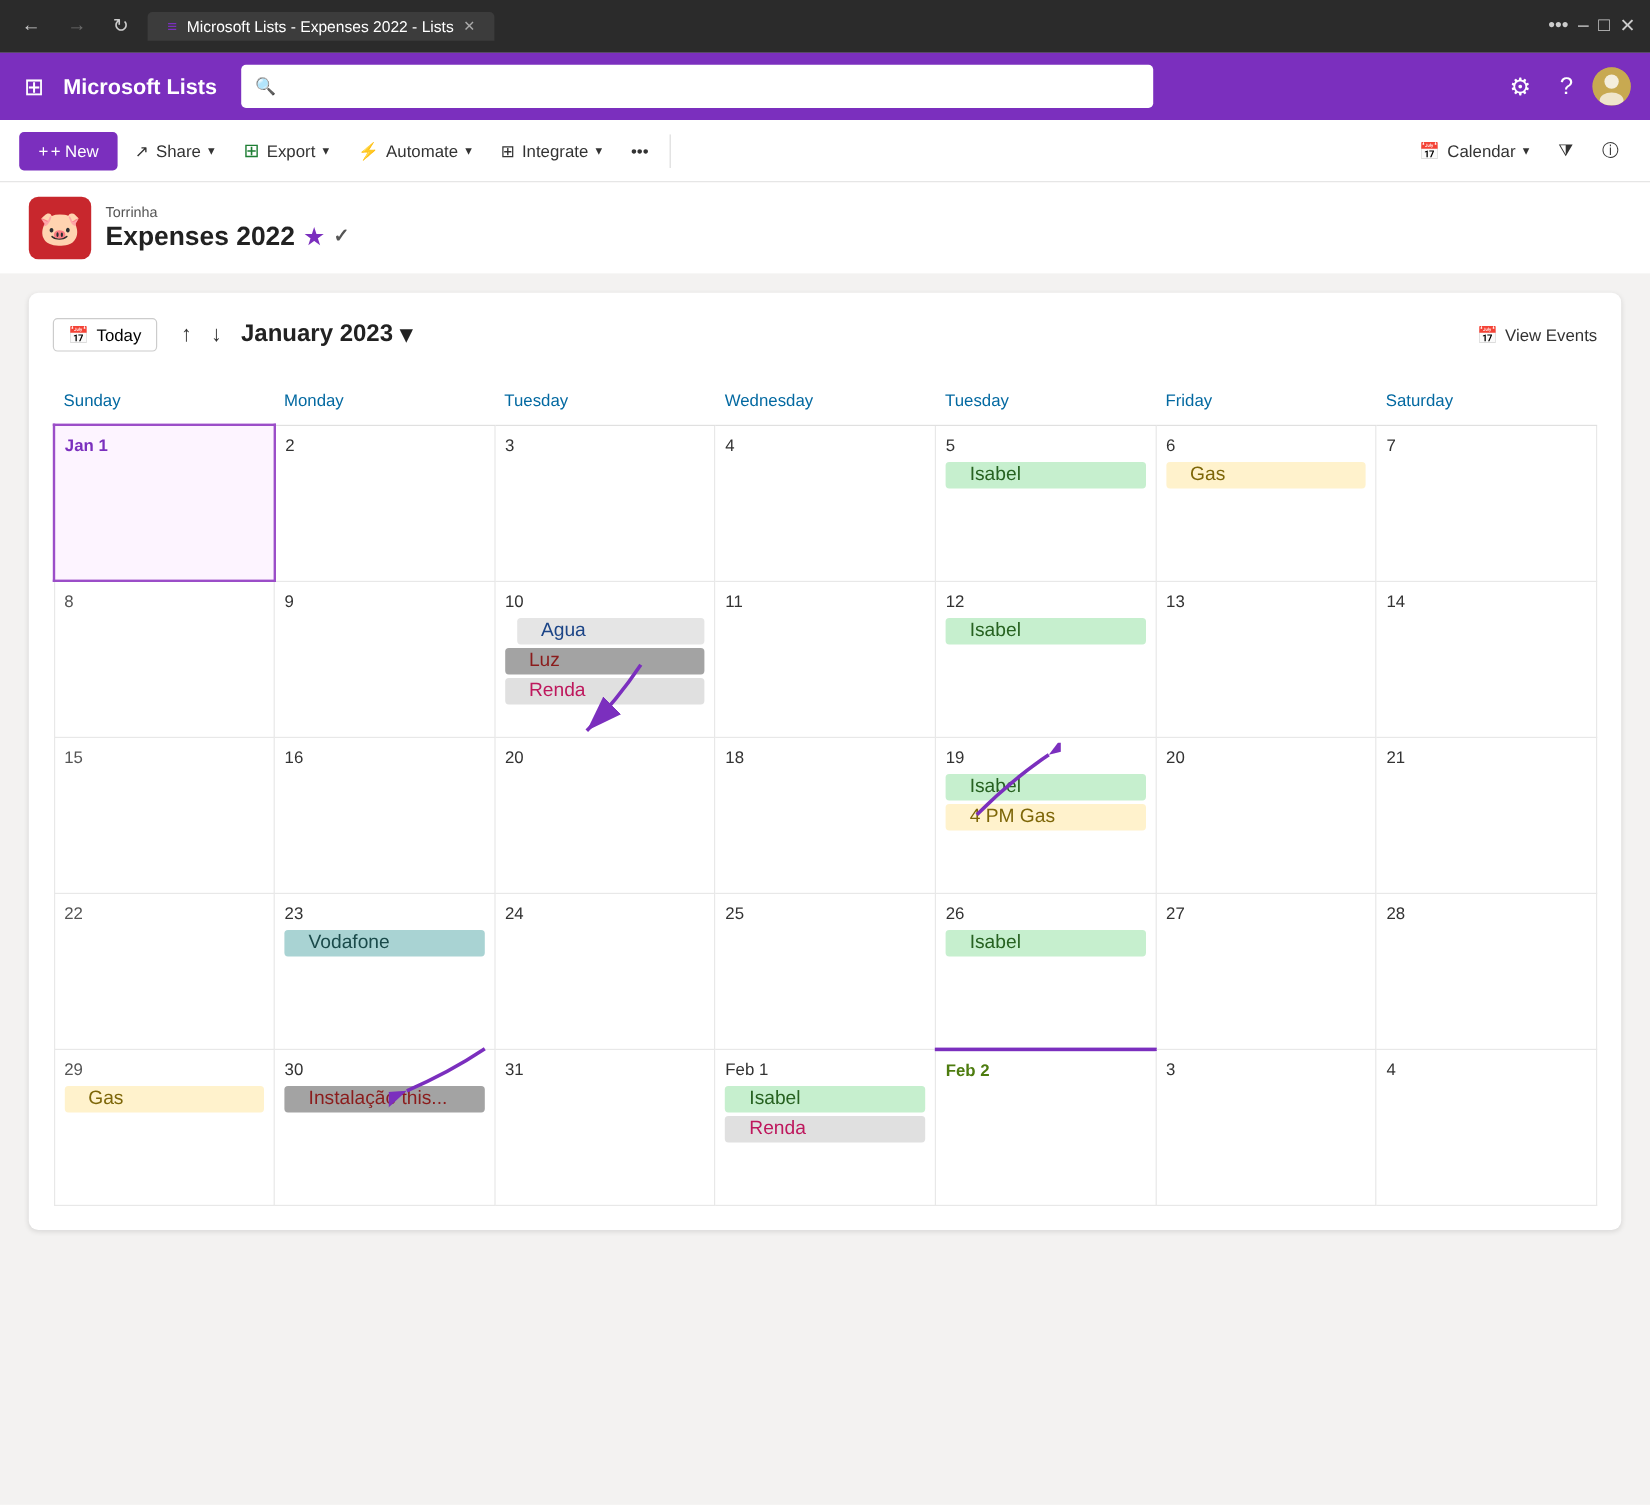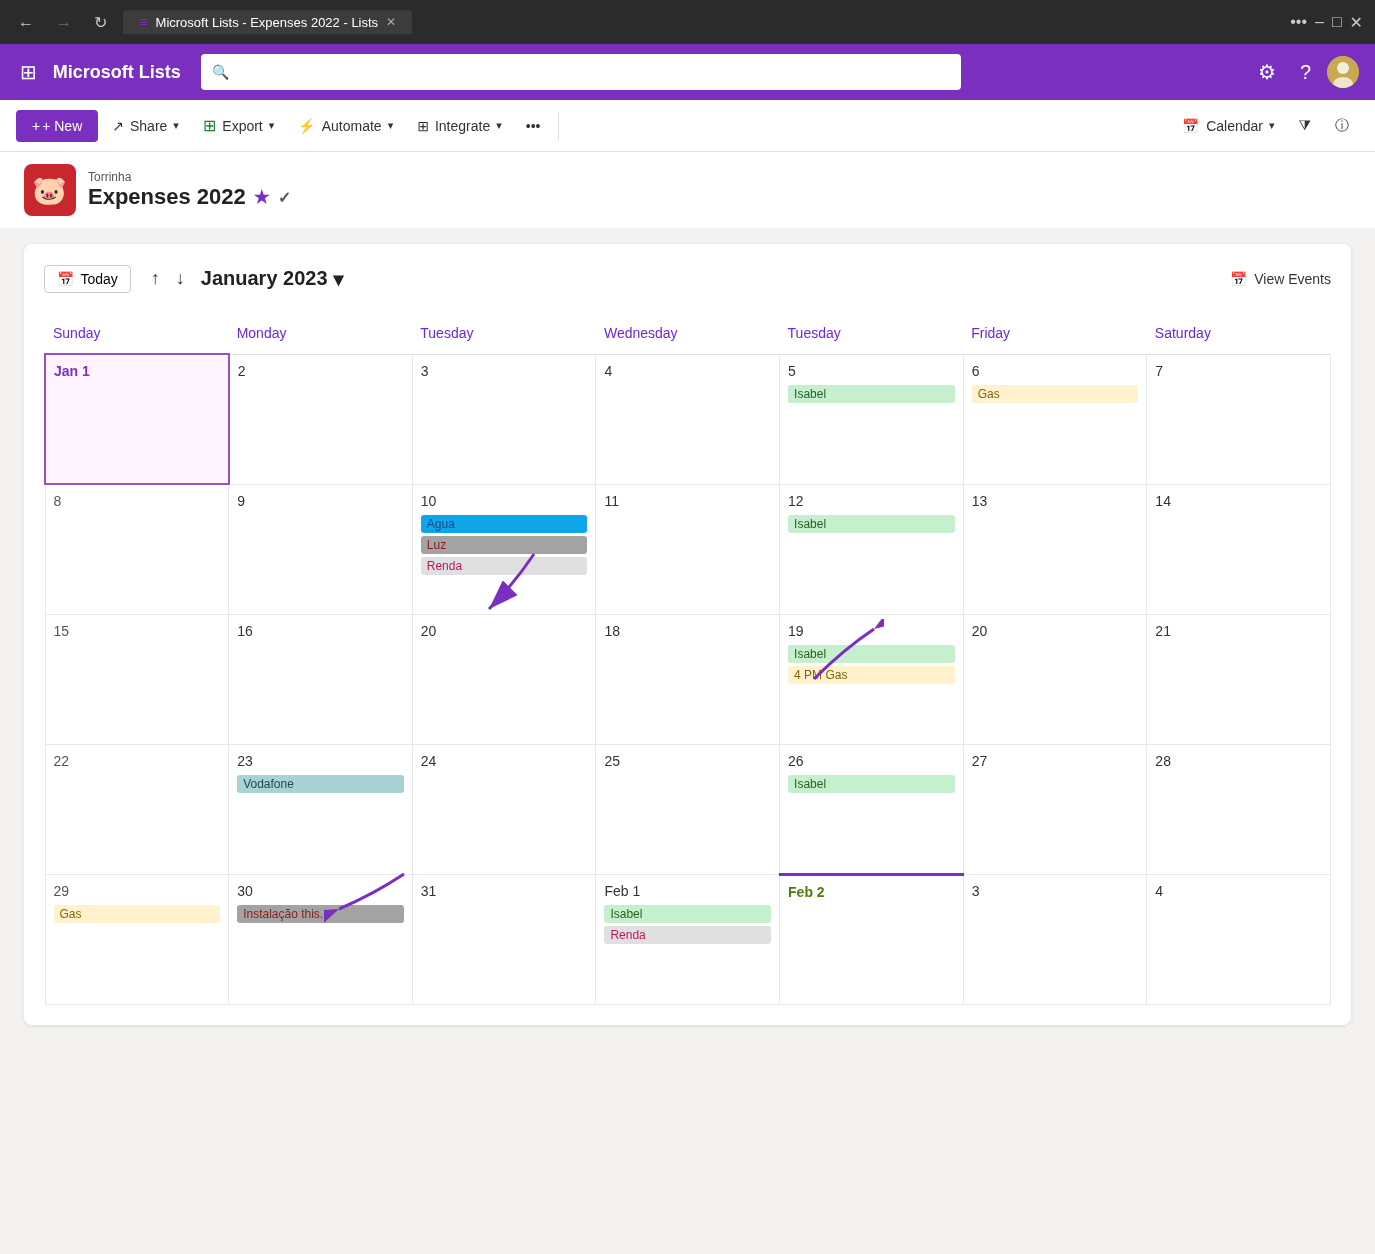--- a/index.html
+++ b/index.html
@@ -272,21 +272,21 @@
     
     .cal-grid {
       width: 100%;
       border-collapse: collapse;
     }
     .cal-grid th {
       text-align: left;
       padding: 8px 8px 12px 8px;
       font-size: 14px;
       font-weight: 400;
-      color: #6d28d9;
+      color: #0369a1;
       border-bottom: 1px solid #e0e0e0;
     }
     .cal-grid td {
       vertical-align: top;
       padding: 8px;
       border: 1px solid #e8e8e8;
       width: 14.28%;
       min-height: 120px;
       height: 130px;
     }
@@ -298,30 +298,30 @@
     .cal-day-num.today {
       color: #7b2fbe;
       font-weight: 600;
     }
     .cal-day-num.sunday { color: #555; }
     td.feb2-cell { border-top: 3px solid #7b2fbe; }
 
     .cal-event {
       display: block;
       border-radius: 3px;
-      padding: 2px 6px;
-      font-size: 12px;
+      padding: 2px 20px;
+      font-size: 16px;
       margin-bottom: 3px;
       white-space: nowrap;
       overflow: hidden;
       text-overflow: ellipsis;
     }
     .event-green { background: #c6efce; color: #276221; }
     .event-yellow { background: #fff2cc; color: #7d6608; }
-    .event-blue { background: #0ea5e9; color: #1c4587; }
+    .event-blue { background: #e5e5e5; color: #1c4587; margin-left: 10px; }
     .event-pink { background: #a3a3a3; color: #8b1c1c; }
     .event-gray { background: #e0e0e0; color: #be185d; }
     .event-teal { background: #a9d3d3; color: #1a4a4a; }
 
     
     .calendar-inner {
       position: relative;
     }
 
     

